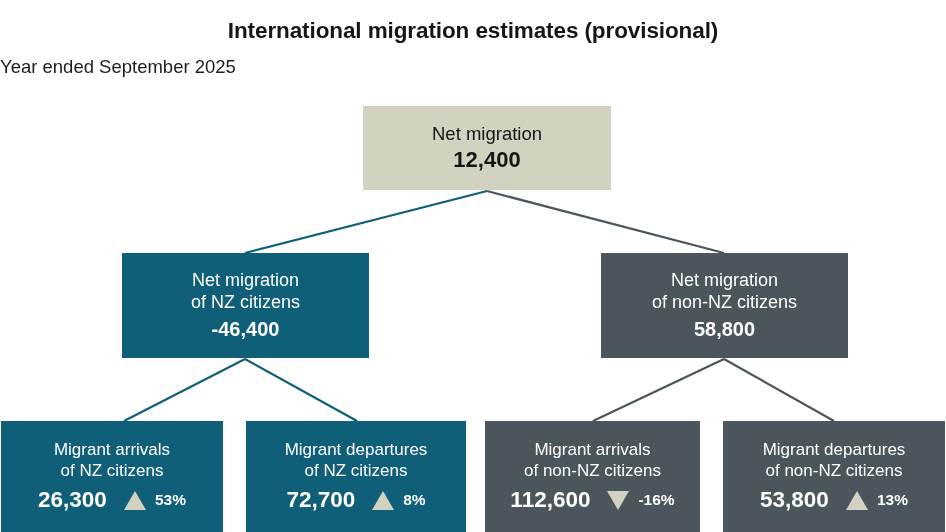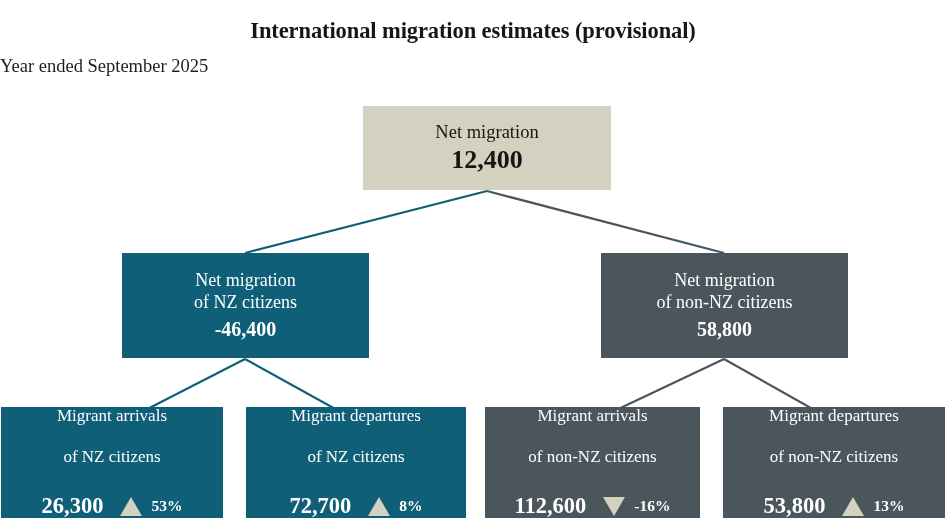--- a/index.html
+++ b/index.html
@@ -10,21 +10,20 @@
     width: 946px;
     height: 532px;
     background: #ffffff;
     font-family: "Liberation Sans", sans-serif;
     overflow: hidden;
   }
   #stage {
     position: relative;
     width: 946px;
     height: 532px;
-    font-family: Liberation Serif, serif;
   }
 
   
   .title {
     position: absolute;
     left: 0;
     top: 18px;
     width: 946px;
     text-align: center;
     font-size: 22.5px;
@@ -81,40 +80,39 @@
   
   .node-root {
     left: 363px;
     top: 106px;
     width: 248px;
     height: 84px;
     background: #d3d1c0;
     color: #161616;
   }
   .node-root .label { font-size: 18.5px; margin-bottom: 2px; }
-  .node-root .value { font-size: 26px; }
+  .node-root .value { font-size: 22px; }
 
   
   .node-mid {
     width: 247px;
     height: 105px;
     top: 253px;
     color: #ffffff;
   }
   .node-mid .label { font-size: 18px; }
   .node-mid .value { font-size: 20px; margin-top: 5px; }
   .node-mid-left  { left: 122px; background: #0f5f78; }
   .node-mid-right { left: 601px; background: #4a555c; }
 
   
   .node-leaf {
-    top: 407px;
+    top: 421px;
     height: 111px;
     color: #ffffff;
-    gap: 20px;
   }
   .node-leaf .label { font-size: 17px; }
   .node-leaf .valrow { margin-top: 6px; }
   .node-leaf .value { font-size: 22.5px; }
   .node-leaf .pct {
     font-size: 15.5px;
     font-weight: bold;
     margin-left: 9px;
   }
   .tri {

